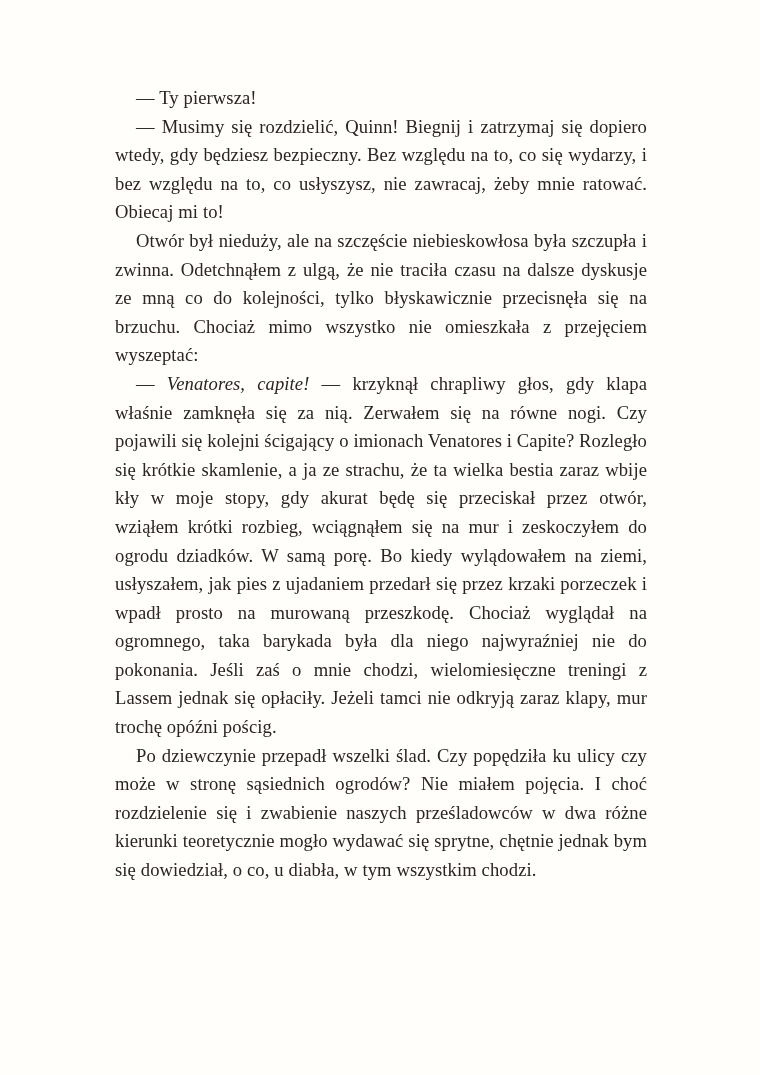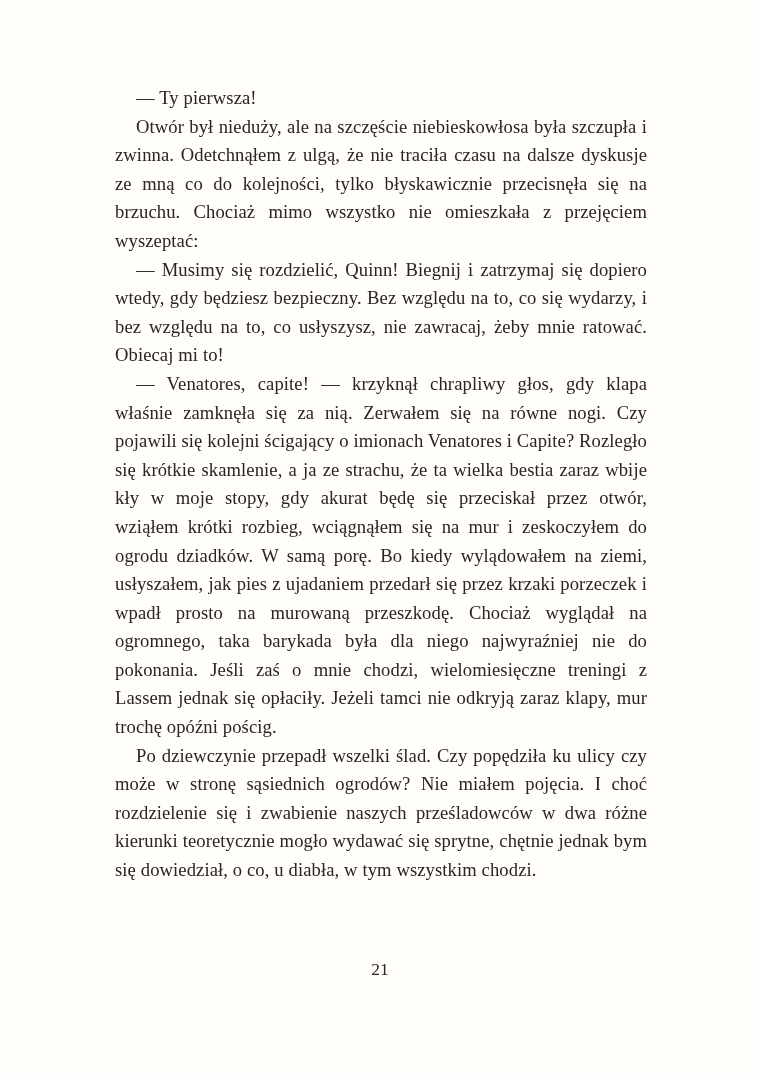--- a/index.html
+++ b/index.html
@@ -41,20 +41,21 @@
     letter-spacing: 0.005em;
     word-spacing: 0.004em;
     -webkit-font-smoothing: antialiased;
     hyphens: manual;
   }
 
   
   .para:last-child { }
 
   .it {
+    font-style: italic;
     margin-top: 48px;
   }
 
   .page-number {
     position: absolute;
     left: 0;
     top: 959px;
     width: 760px;
     text-align: center;
     font-size: 17.5px;
@@ -65,26 +66,25 @@
 </style>
 </head>
 <body>
 
 <div class="page">
 
   <div class="text-block">
 
     <p class="para">— Ty pierwsza!</p>
 
+    <p class="para">— Musimy się rozdzielić, Quinn! Biegnij i zatrzymaj się dopiero wtedy, gdy będziesz bezpieczny. Bez względu na to, co się wydarzy, i bez względu na to, co usłyszysz, nie zawracaj, żeby mnie ratować. Obiecaj mi to!</p>
+
     <p class="para">Otwór był nieduży, ale na szczęście niebieskowłosa była szczupła i zwinna. Odetchnąłem z ulgą, że nie traciła czasu na dalsze dyskusje ze mną co do kolejności, tylko błyskawicznie przecisnęła się na brzuchu. Chociaż mimo wszystko nie omieszkała z przejęciem wyszeptać:</p>
-
-    <p class="para">— Musimy się rozdzielić, Quinn! Biegnij i zatrzymaj się dopiero wtedy, gdy będziesz bezpieczny. Bez względu na to, co się wydarzy, i bez względu na to, co usłyszysz, nie zawracaj, żeby mnie ratować. Obiecaj mi to!</p>
 
 
     <p class="para"><span>— </span><span class="it">Venatores, capite!</span><span> — krzyknął chrapliwy głos, gdy klapa właśnie zamknęła się za nią. Zerwałem się na równe nogi. Czy pojawili się kolejni ścigający o imionach Venatores i Capite? Rozległo się krótkie skamlenie, a ja ze strachu, że ta wielka bestia zaraz wbije kły w moje stopy, gdy akurat będę się przeciskał przez otwór, wziąłem krótki rozbieg, wciągnąłem się na mur i zeskoczyłem do ogrodu dziadków. W samą porę. Bo kiedy wylądowałem na ziemi, usłyszałem, jak pies z ujadaniem przedarł się przez krzaki porzeczek i wpadł prosto na murowaną przeszkodę. Chociaż wyglądał na ogromnego, taka barykada była dla niego najwyraźniej nie do pokonania. Jeśli zaś o mnie chodzi, wielomiesięczne treningi z Lassem jednak się opłaciły. Jeżeli tamci nie odkryją zaraz klapy, mur trochę opóźni pościg.</span></p>
 
     <p class="para">Po dziewczynie przepadł wszelki ślad. Czy popędziła ku ulicy czy może w stronę sąsiednich ogrodów? Nie miałem pojęcia. I choć rozdzielenie się i zwabienie naszych prześladowców w dwa różne kierunki teoretycznie mogło wydawać się sprytne, chętnie jednak bym się dowiedział, o co, u diabła, w tym wszystkim chodzi.</p>
 
   </div>
 
-  <div class="page-number">21</div>
 
 </div>
 
 </body></html>

